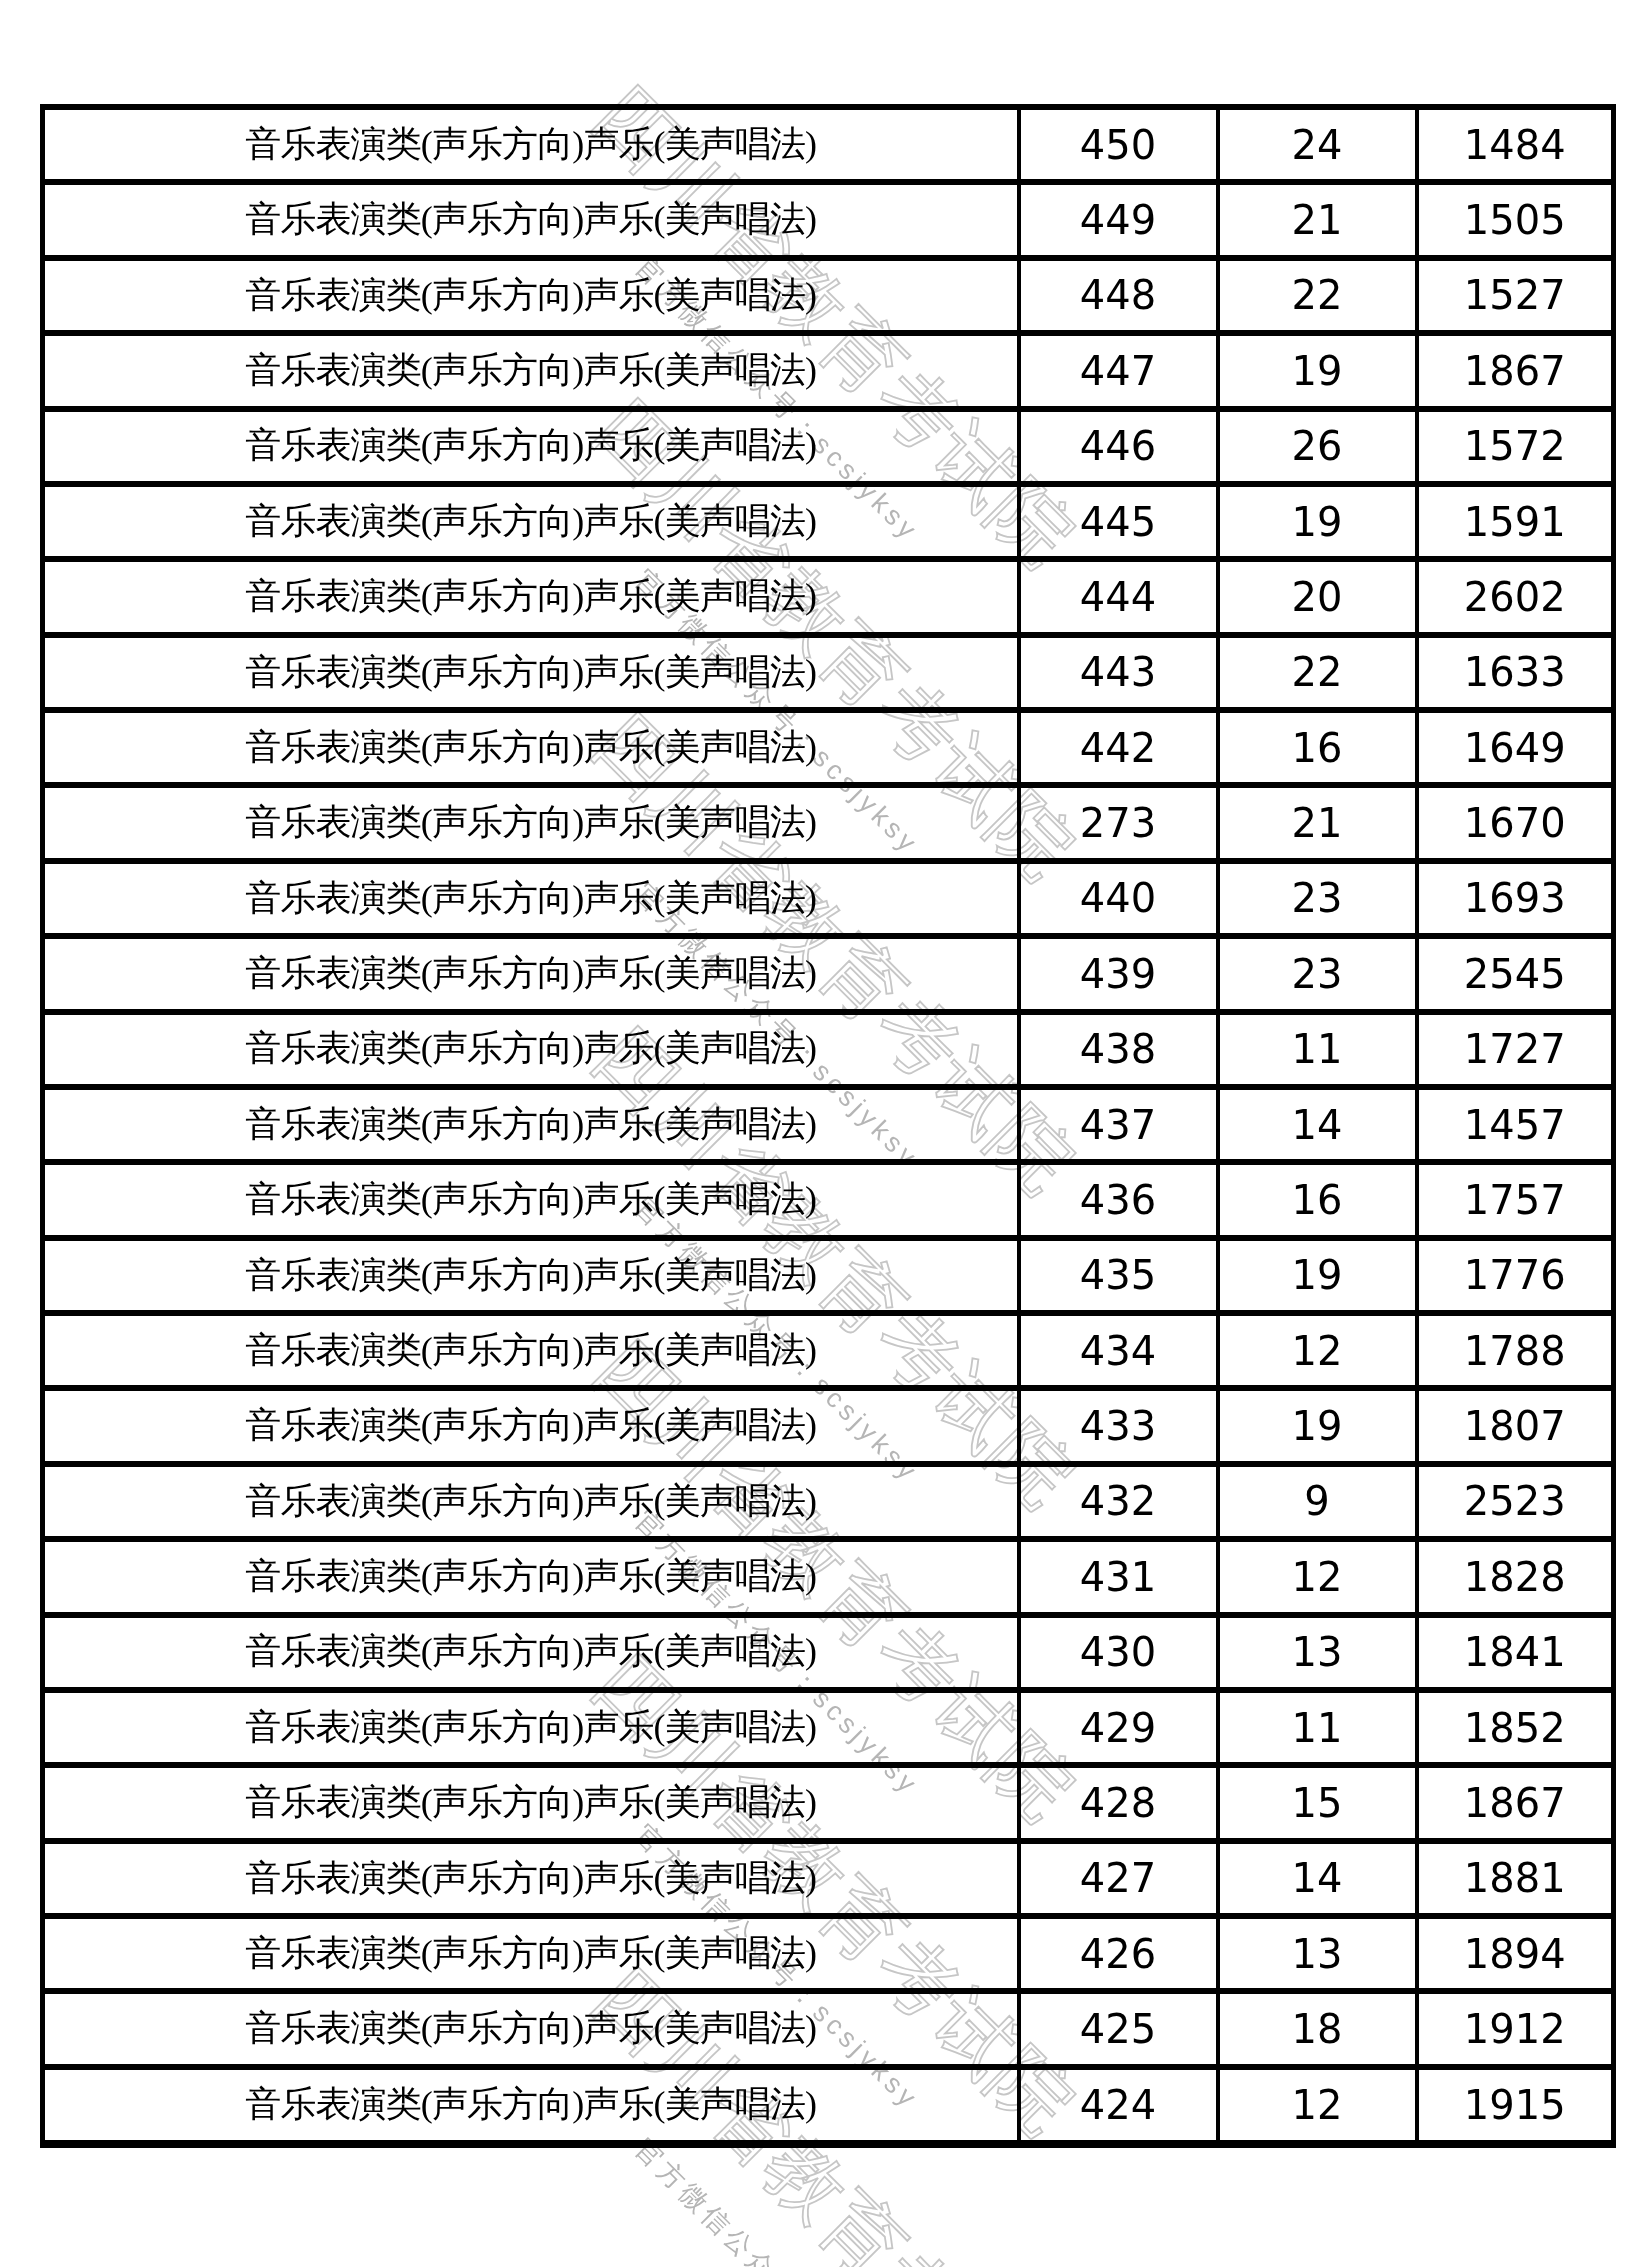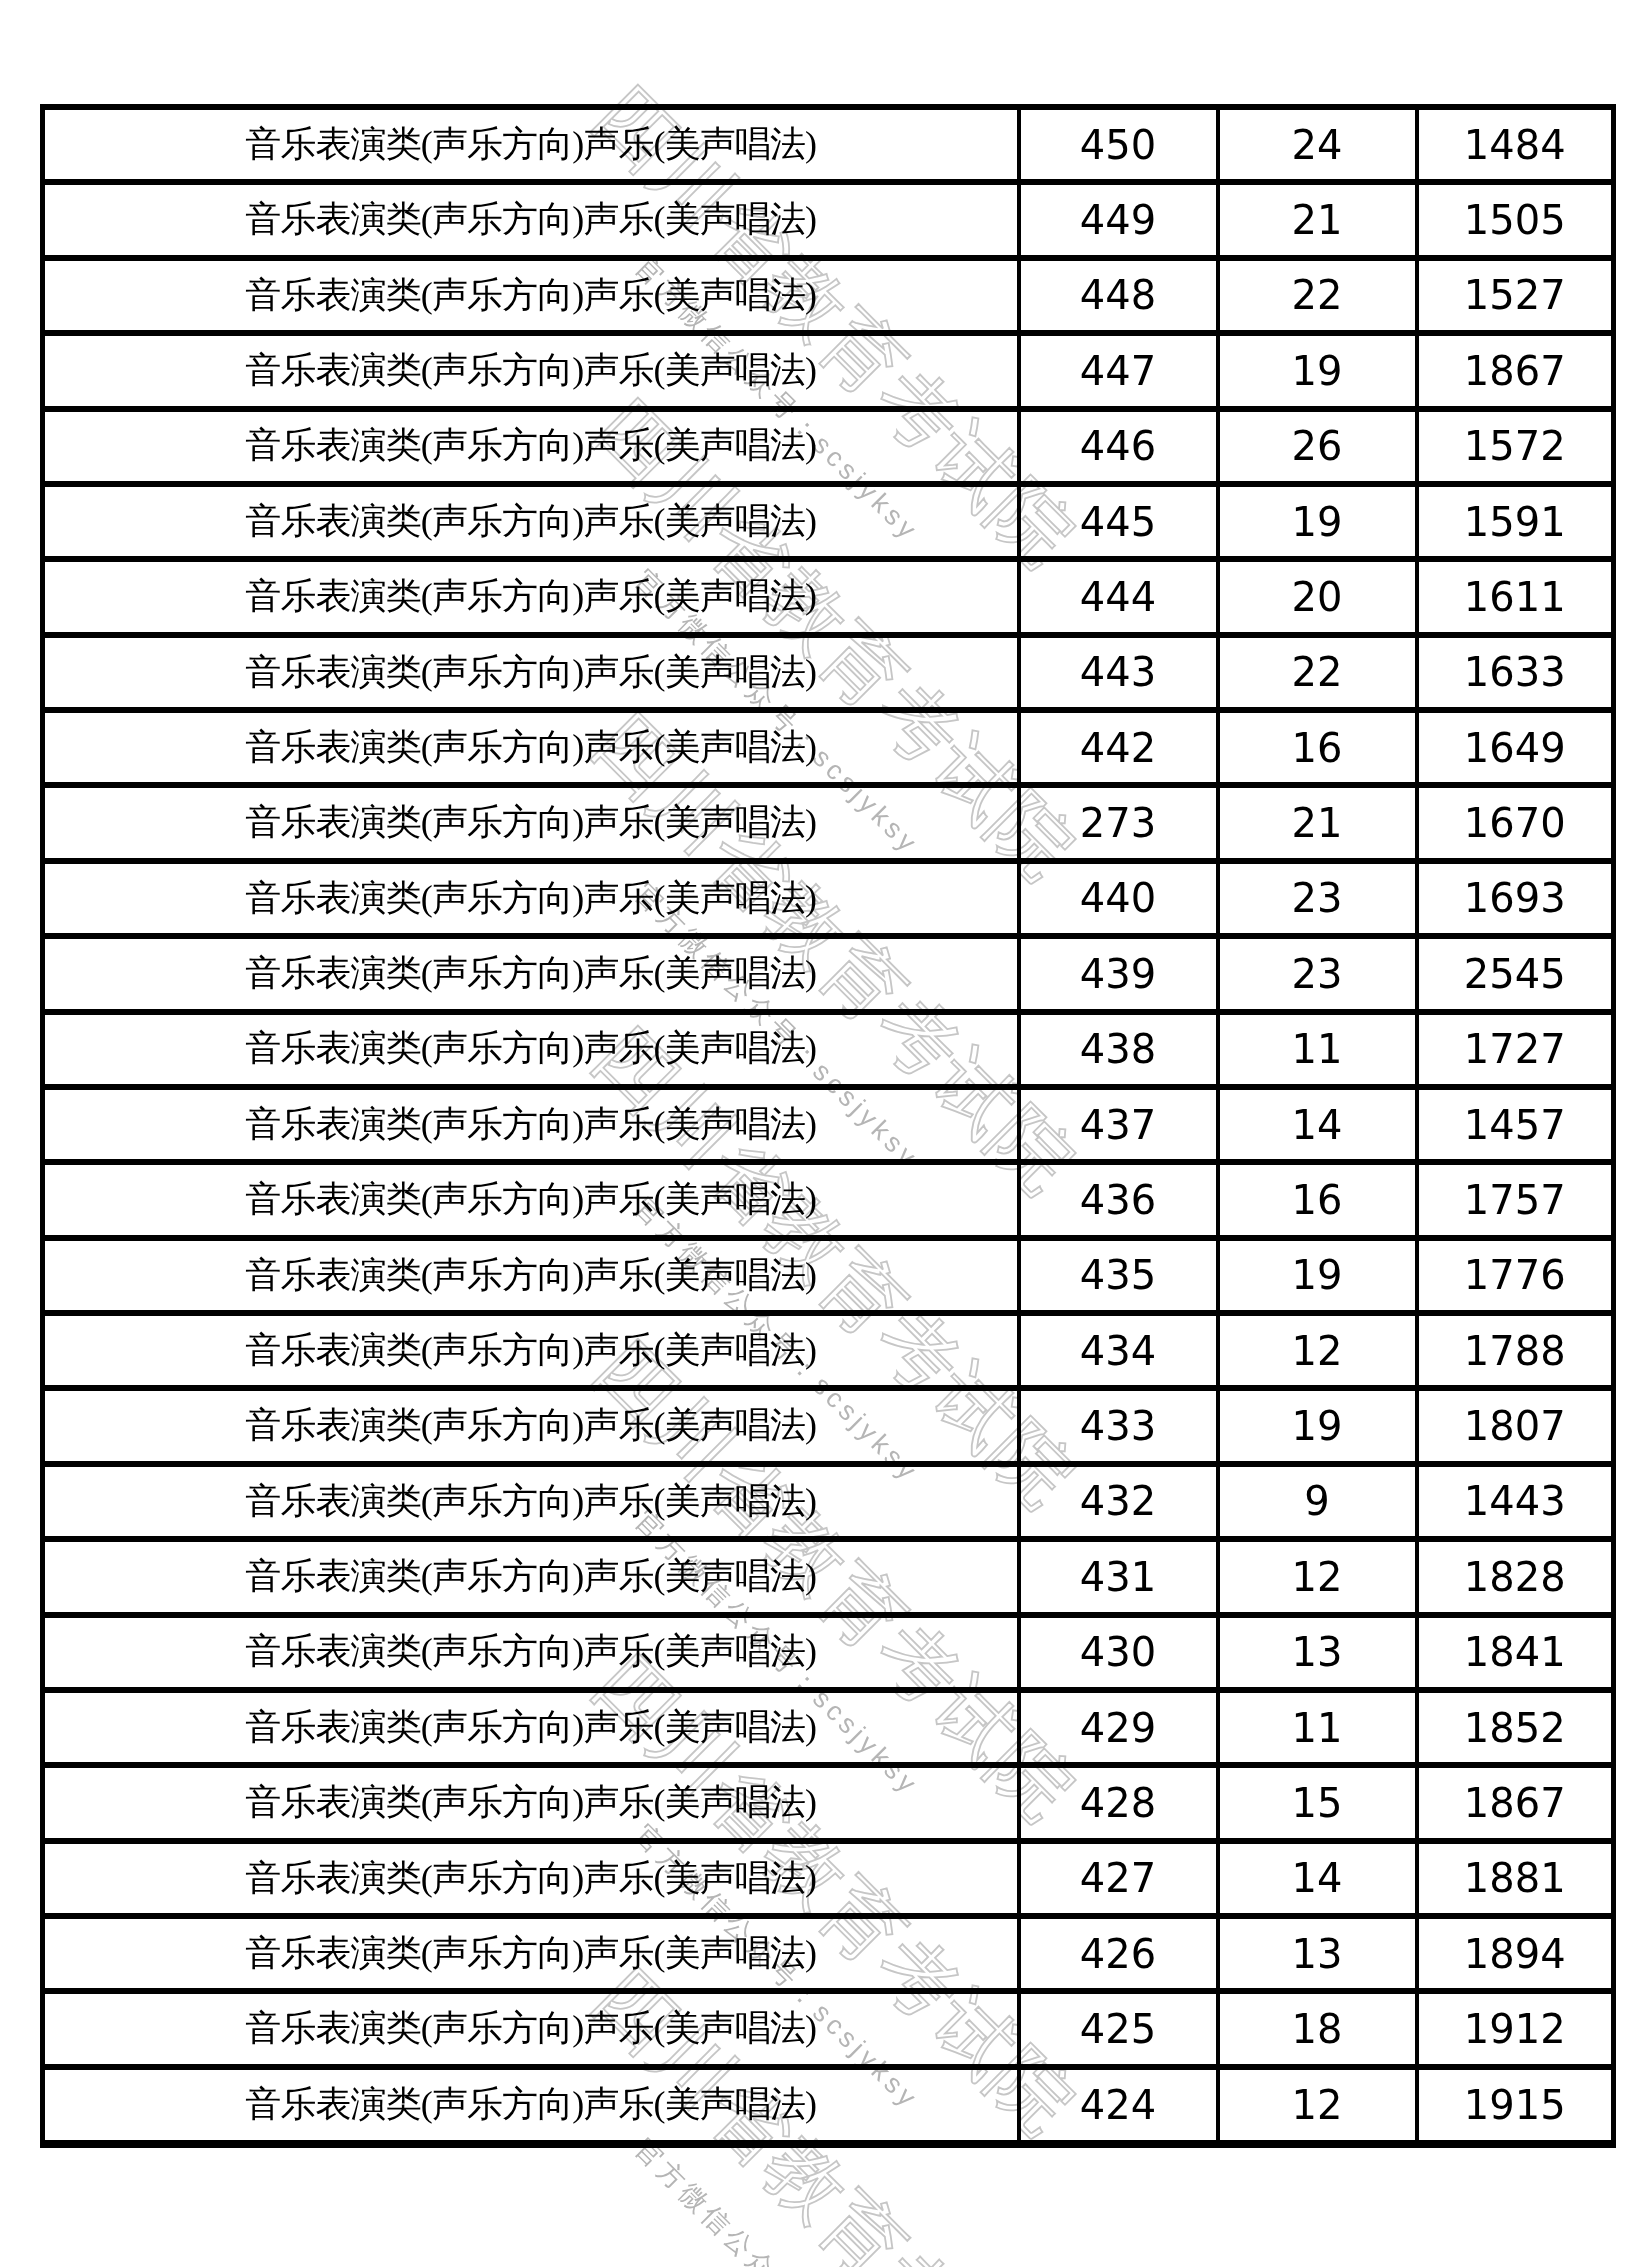--- a/index.html
+++ b/index.html
@@ -176,21 +176,21 @@
     <td class="cell-category">音乐表演类(声乐方向)声乐(美声唱法)</td>
     <td class="cell-number">445</td>
     <td class="cell-number">19</td>
     <td class="cell-number">1591</td>
   </tr>
 
   <tr>
     <td class="cell-category">音乐表演类(声乐方向)声乐(美声唱法)</td>
     <td class="cell-number">444</td>
     <td class="cell-number">20</td>
-    <td class="cell-number">1611</td>
+    <td class="cell-number">2602</td>
   </tr>
 
   <tr>
     <td class="cell-category">音乐表演类(声乐方向)声乐(美声唱法)</td>
     <td class="cell-number">443</td>
     <td class="cell-number">22</td>
     <td class="cell-number">1633</td>
   </tr>
 
   <tr>
@@ -260,21 +260,21 @@
     <td class="cell-category">音乐表演类(声乐方向)声乐(美声唱法)</td>
     <td class="cell-number">433</td>
     <td class="cell-number">19</td>
     <td class="cell-number">1807</td>
   </tr>
 
   <tr>
     <td class="cell-category">音乐表演类(声乐方向)声乐(美声唱法)</td>
     <td class="cell-number">432</td>
     <td class="cell-number">9</td>
-    <td class="cell-number">1443</td>
+    <td class="cell-number">2523</td>
   </tr>
 
   <tr>
     <td class="cell-category">音乐表演类(声乐方向)声乐(美声唱法)</td>
     <td class="cell-number">431</td>
     <td class="cell-number">12</td>
     <td class="cell-number">1828</td>
   </tr>
 
   <tr>

